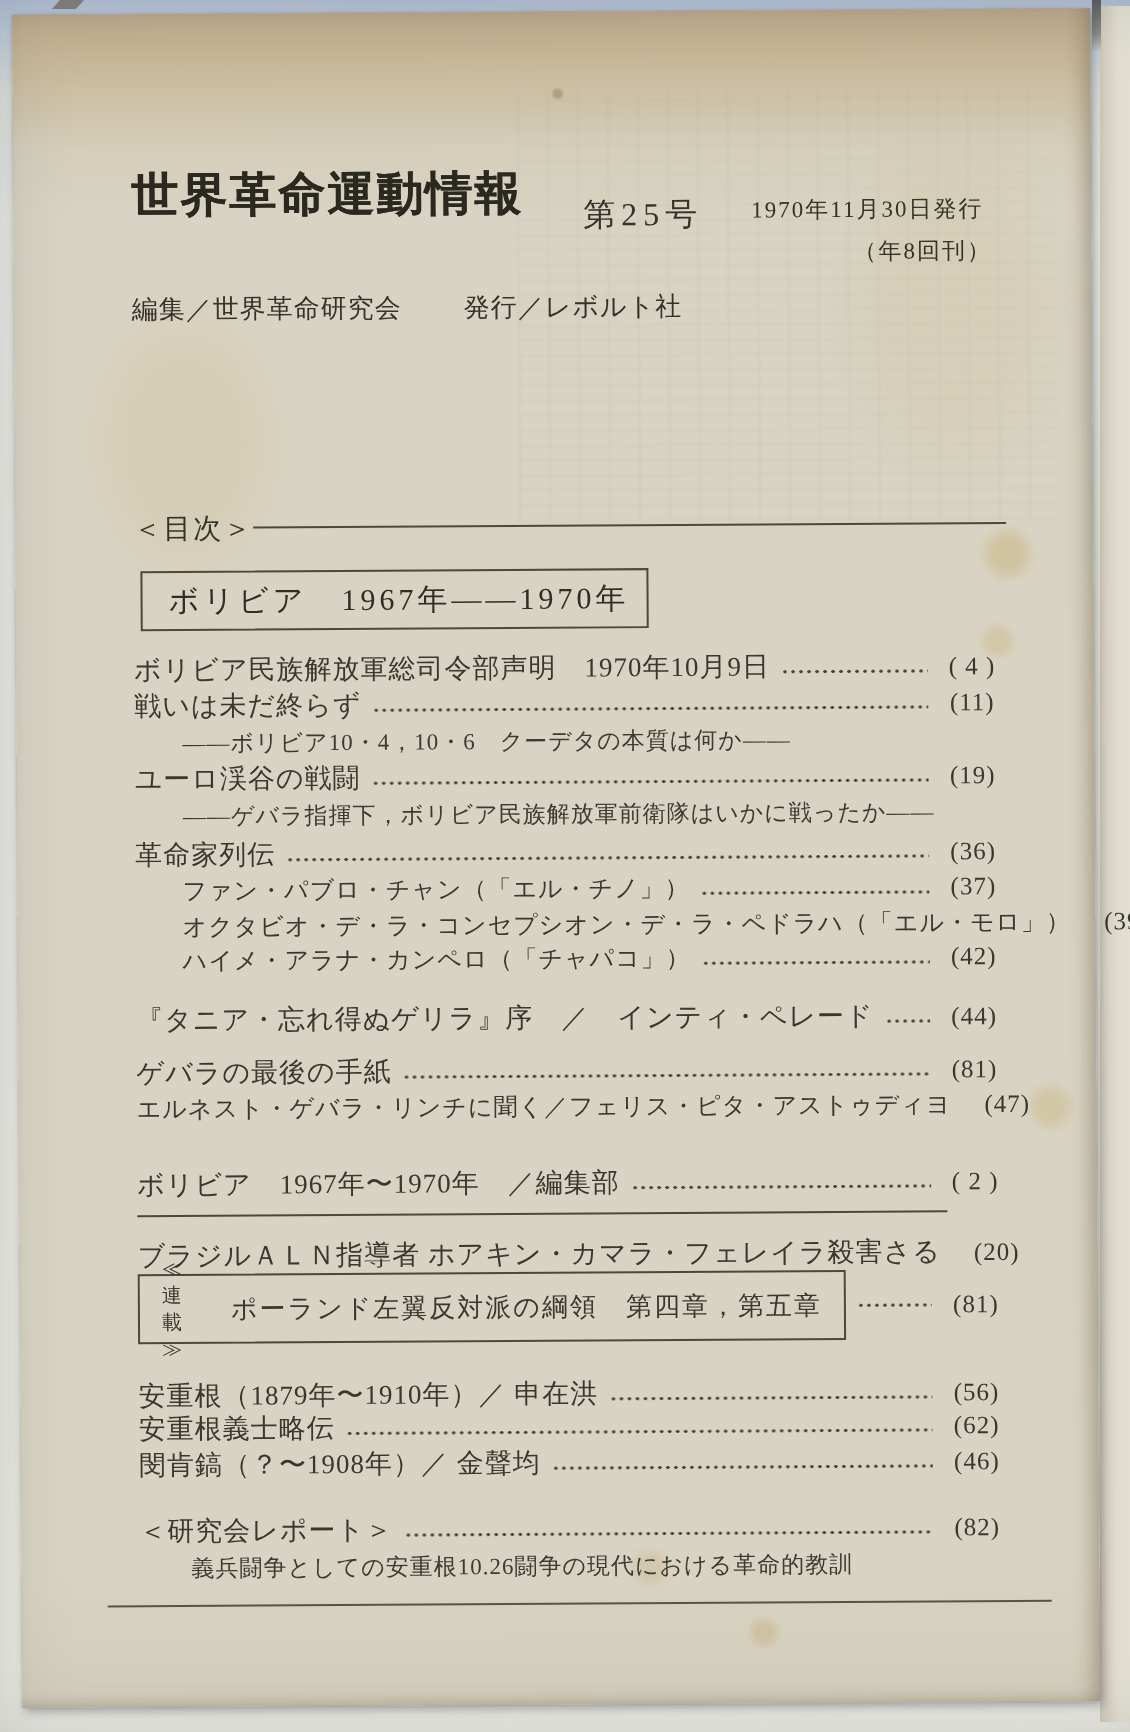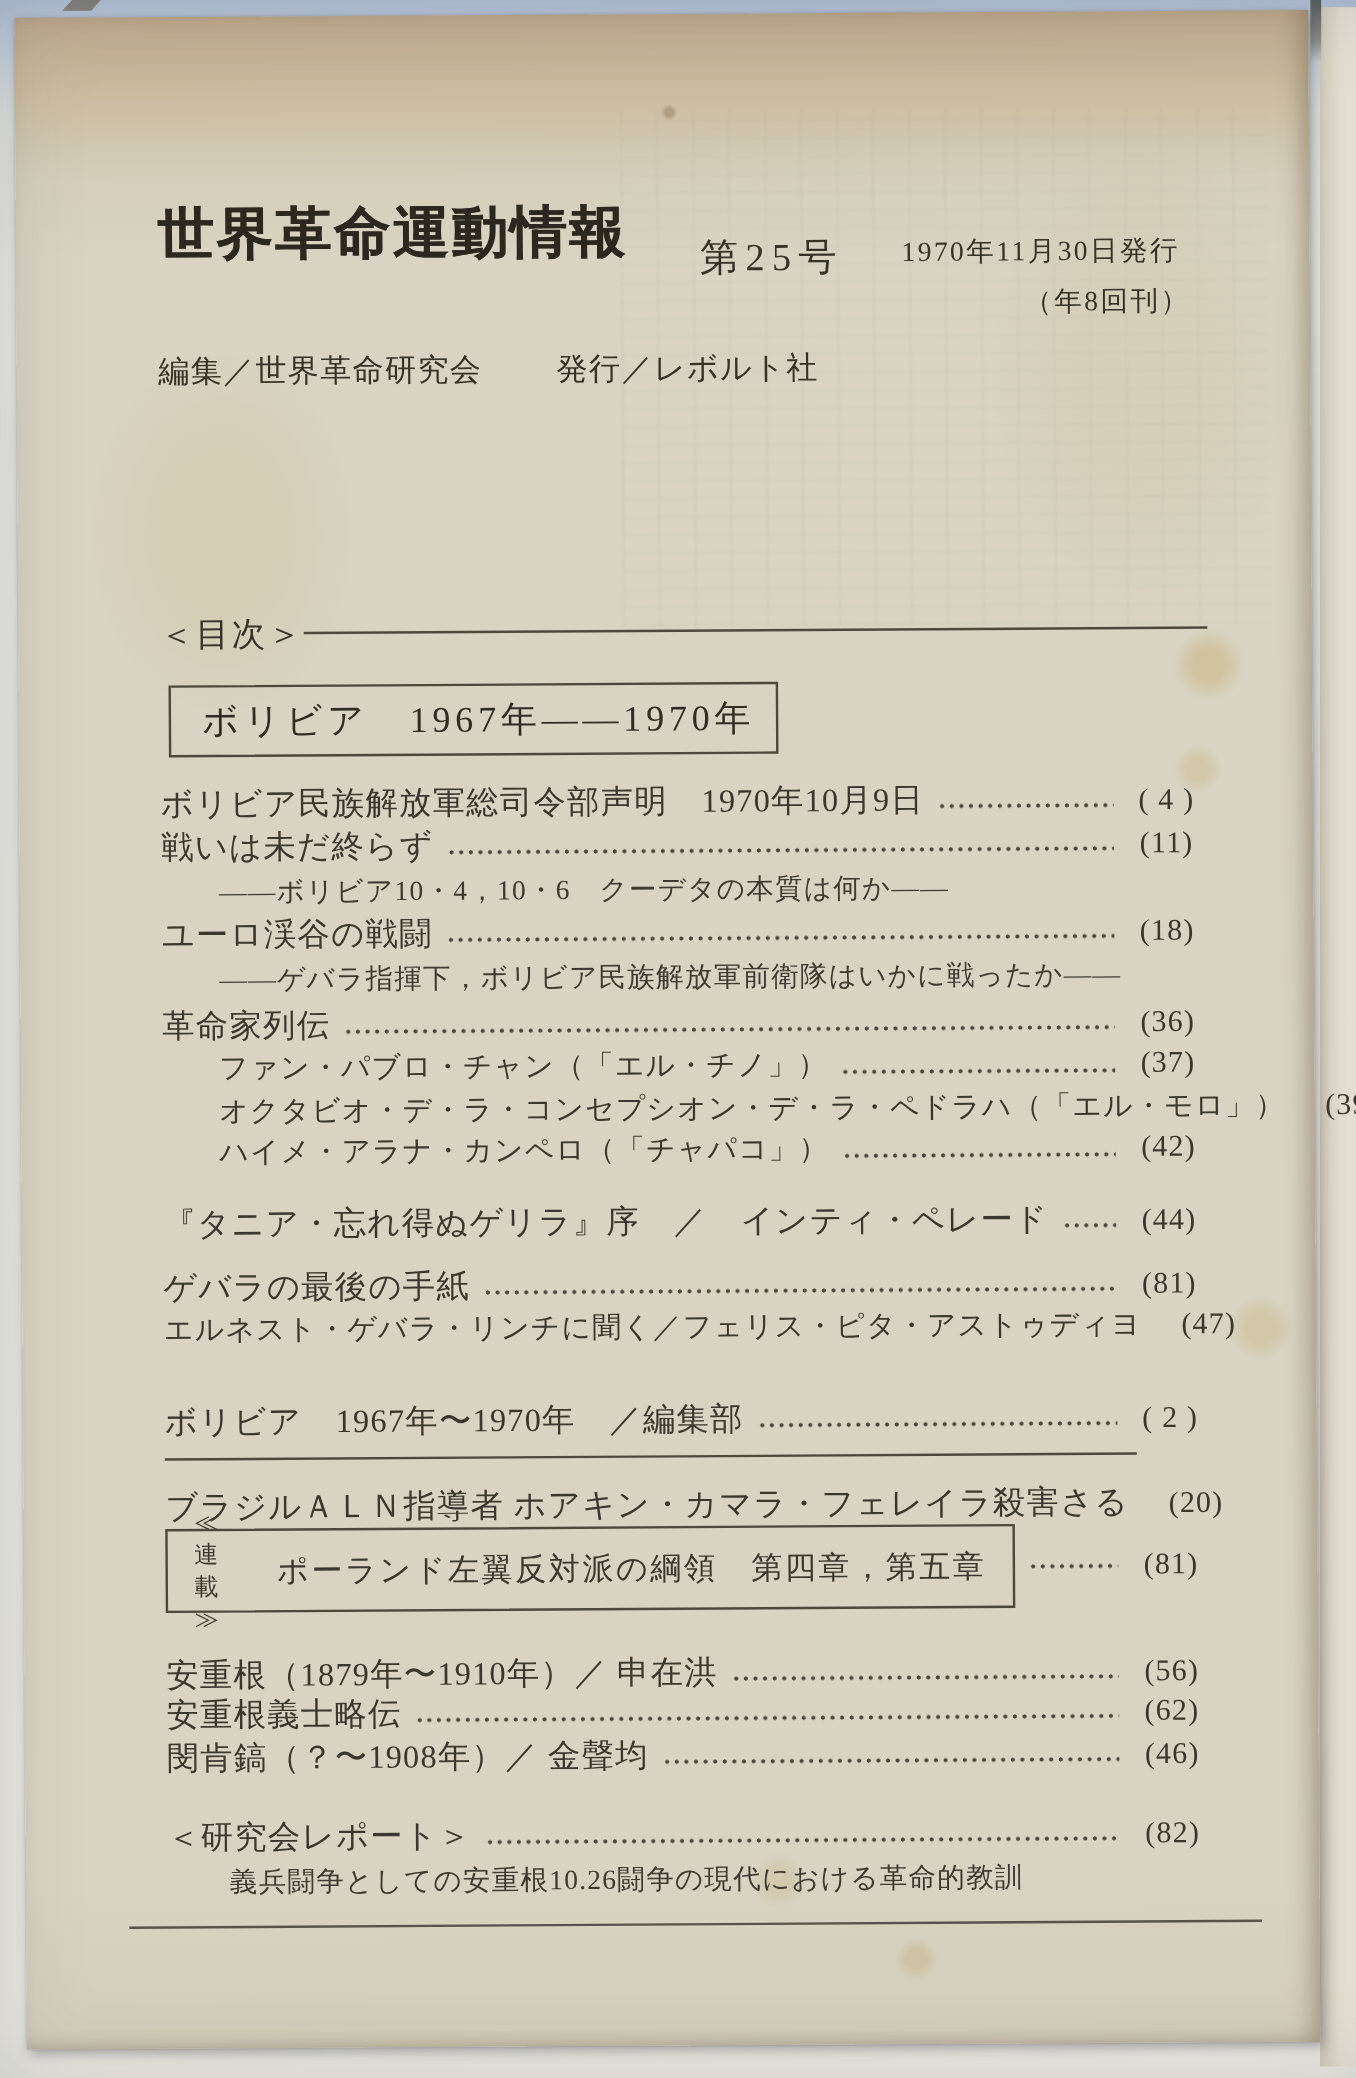--- a/index.html
+++ b/index.html
@@ -110,21 +110,21 @@
         <span class="txt">戦いは未だ終らず</span>
         <span class="leader"></span>
         <span class="pnum">(11)</span>
       </div>
 
       <div class="t-note" style="top:714px">——ボリビア10・4，10・6　クーデタの本質は何か——</div>
 
       <div class="t-row" style="top:747px">
         <span class="txt">ユーロ渓谷の戦闘</span>
         <span class="leader"></span>
-        <span class="pnum">(18)</span>
+        <span class="pnum">(19)</span>
       </div>
 
       <div class="t-note" style="top:787px">——ゲバラ指揮下，ボリビア民族解放軍前衛隊はいかに戦ったか——</div>
 
       <div class="t-row" style="top:823px">
         <span class="txt">革命家列伝</span>
         <span class="leader"></span>
         <span class="pnum">(36)</span>
       </div>
 

